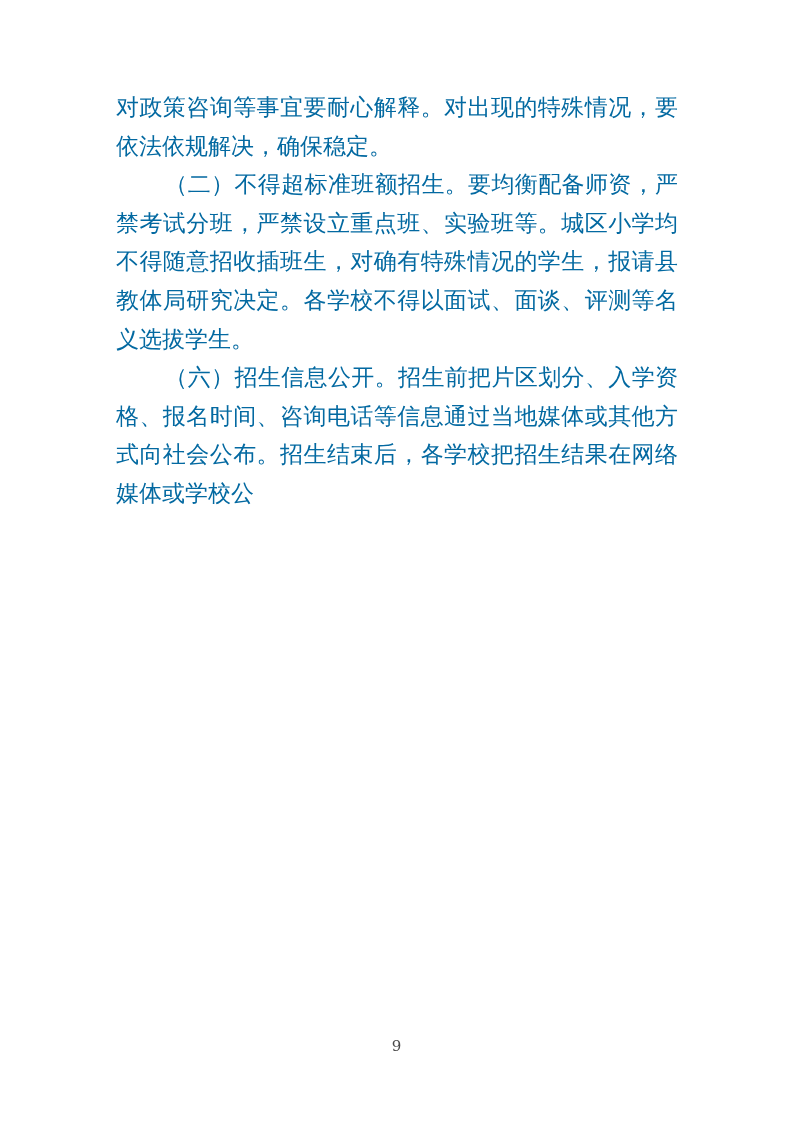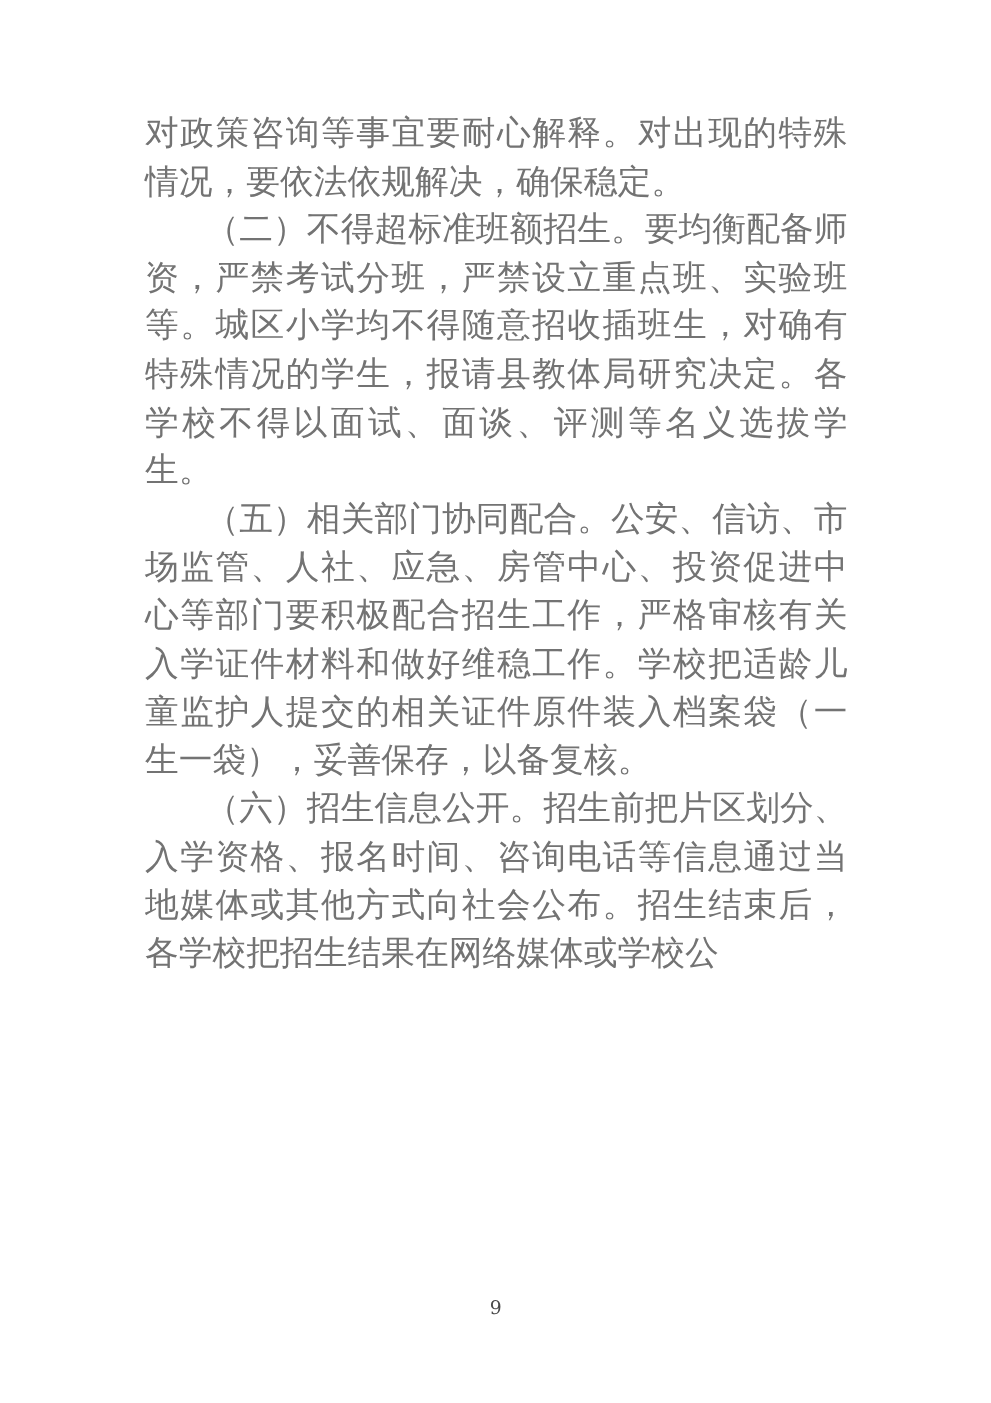--- a/index.html
+++ b/index.html
@@ -24,23 +24,23 @@
     background: #ffffff;
   }
   .text-column {
     position: absolute;
     left: 116px;
     top: 88px;
     width: 562px;
   }
   .para {
     margin: 0;
-    font-size: 27px;
+    font-size: 23px;
     line-height: 38.6px;
-    color: #737373;
+    color: #0369a1;
     text-align: justify;
     text-justify: inter-ideograph;
     letter-spacing: 0px;
     text-indent: 0;
     font-weight: 400;
     -webkit-font-smoothing: antialiased;
   }
   .para.indent {
     text-indent: 48.4px;
   }
@@ -65,21 +65,20 @@
 <div class="page">
 
   <div class="text-column">
 
     <p class="para">对政策咨询等事宜要耐心解释。对出现的特殊情况，要依法依规解决，确保稳定。</p>
 
     <p class="para indent">（二）不得超标准班额招生。要均衡配备师资，严禁考试分班，严禁设立重点班、实验班等。城区小学均不得随意招收插班生，对确有特殊情况的学生，报请县教体局研究决定。各学校不得以面试、面谈、评测等名义选拔学生。</p>
 
 
 
-    <p class="para indent">（五）相关部门协同配合。公安、信访、市场监管、人社、应急、房管中心、投资促进中心等部门要积极配合招生工作，严格审核有关入学证件材料和做好维稳工作。学校把适龄儿童监护人提交的相关证件原件装入档案袋（一生一袋），妥善保存，以备复核。</p>
 
     <p class="para indent">（六）招生信息公开。招生前把片区划分、入学资格、报名时间、咨询电话等信息通过当地媒体或其他方式向社会公布。招生结束后，各学校把招生结果在网络媒体或学校公</p>
 
   </div>
 
   <div class="page-number">9</div>
 
 </div>
 
 </body></html>

